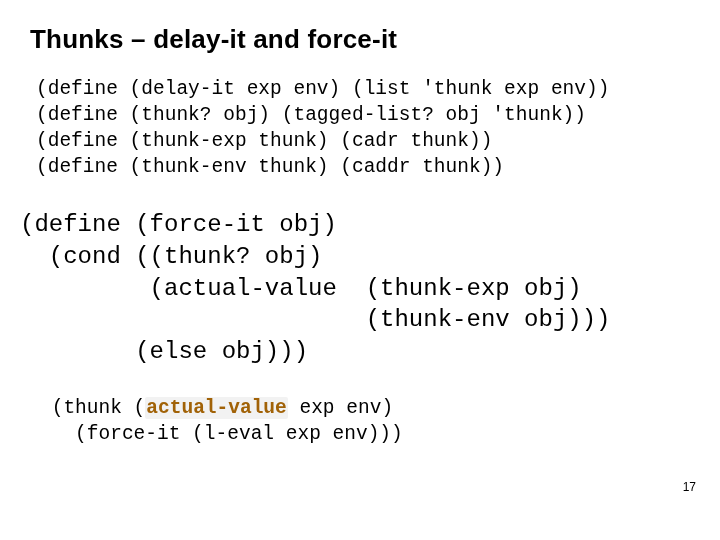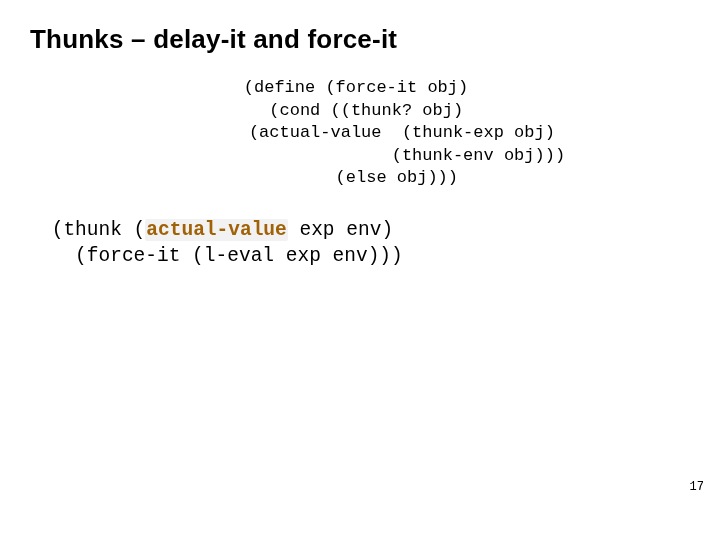--- a/index.html
+++ b/index.html
@@ -25,45 +25,49 @@
     letter-spacing: 0.2px;
   }
   .code-block {
     font-family: "Courier New", Courier, monospace;
     font-size: 19.5px;
     line-height: 1.33;
     white-space: pre;
     margin: 0 0 28px 0;
   }
   .code-block.block1 { margin-left: 2px; }
-  .code-block.block2 { margin-left: -14px; font-size: 17px; text-align: center;}
+  .code-block.block2 { margin-left: -14px; font-size: 24px;}
   .code-block.block3 { margin-left: 6px; }
   .hl {
     color: #a16207;
     font-weight: bold;
     background: #f2f2f2;
     padding: 0 1px;
     border-radius: 2px;
   }
   .page-num {
     position: absolute;
-    right: 16px;
+    right: 24px;
     bottom: 10px;
     font-size: 12px;
-    font-family: Liberation Mono, monospace;
+    font-family: Liberation Sans, sans-serif;
     color: #000;
   }
 </style>
 </head>
 <body>
 
 <div class="slide">
 
   <h1 class="title">Thunks – delay-it and force-it</h1>
 
+  <div class="code-block block1"><span>(define (delay-it exp env) (list 'thunk exp env))</span>
+<span>(define (thunk? obj) (tagged-list? obj 'thunk))</span>
+<span>(define (thunk-exp thunk) (cadr thunk))</span>
+<span>(define (thunk-env thunk) (caddr thunk))</span></div>
 
   <div class="code-block block2"><span>(define (force-it obj)</span>
 <span>  (cond ((thunk? obj)</span>
 <span>         (actual-value  (thunk-exp obj)</span>
 <span>                        (thunk-env obj)))</span>
 <span>        (else obj)))</span></div>
 
   <div class="code-block block3"><span> (thunk (</span><span class="hl">actual-value</span><span> exp env)</span>
 <span>   (force-it (l-eval exp env)))</span></div>
 

